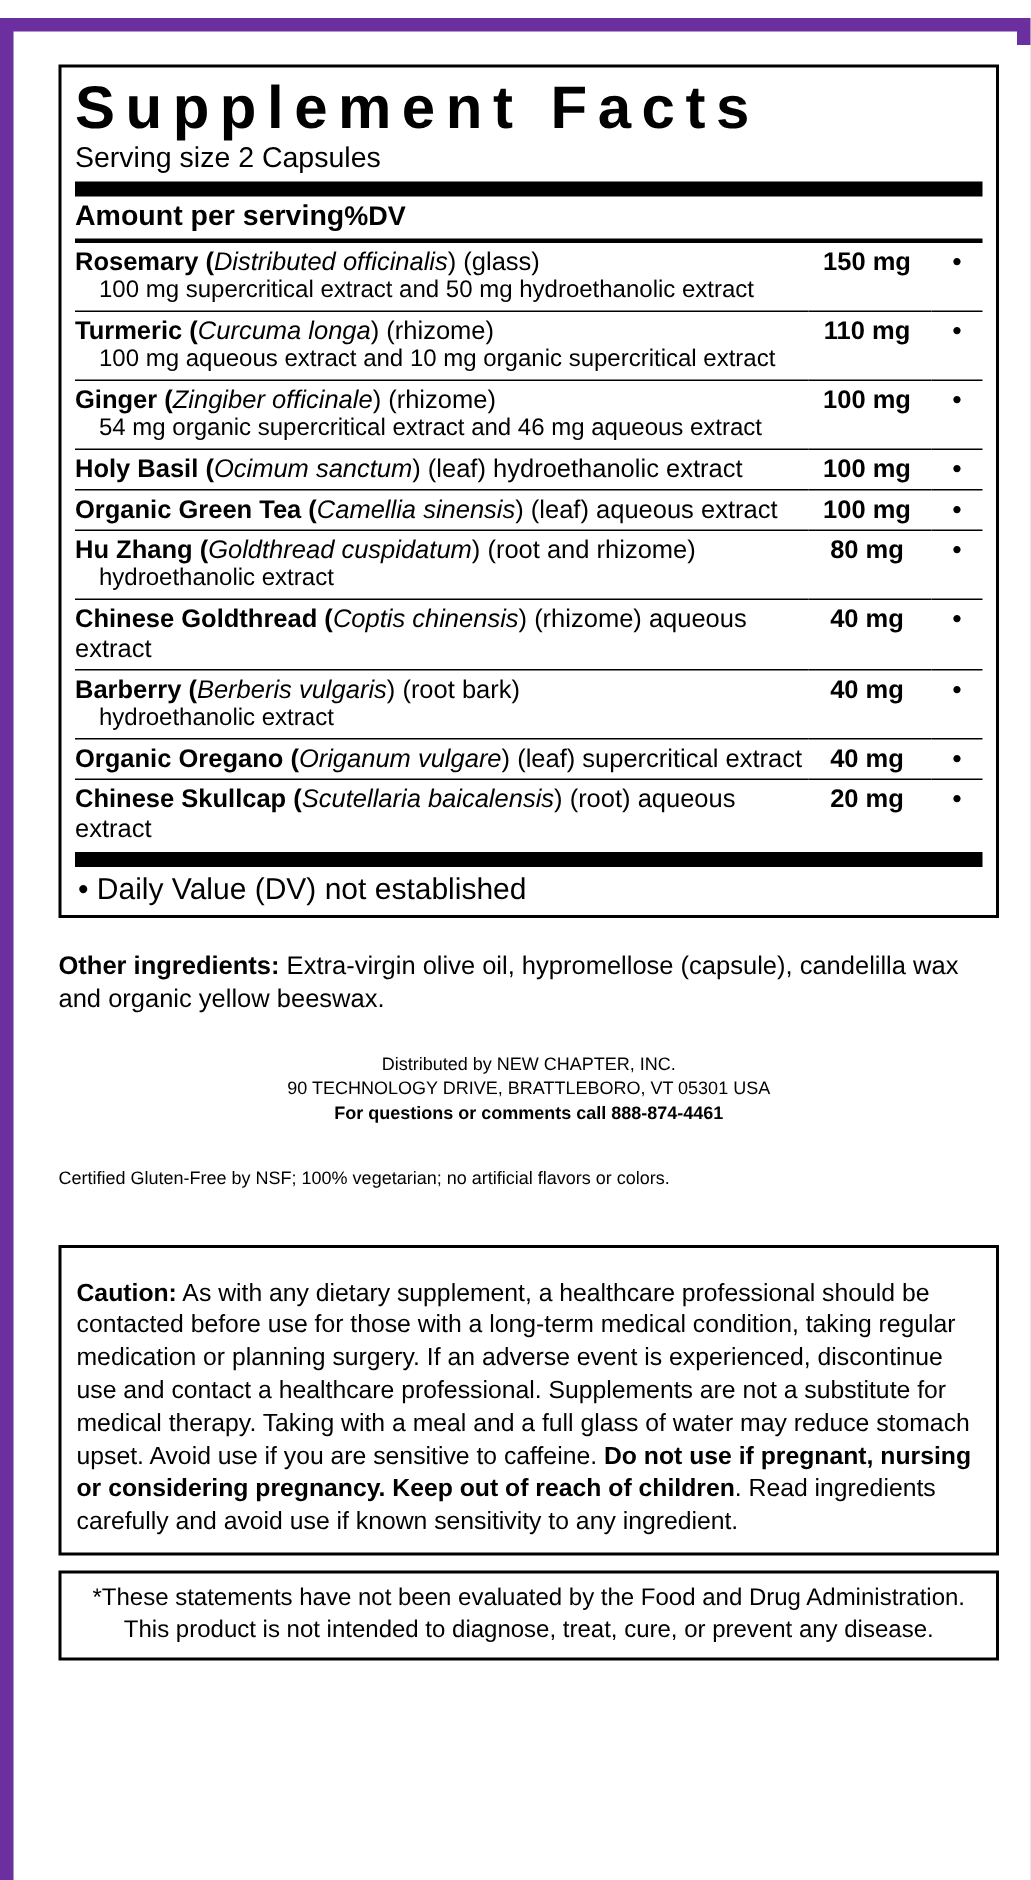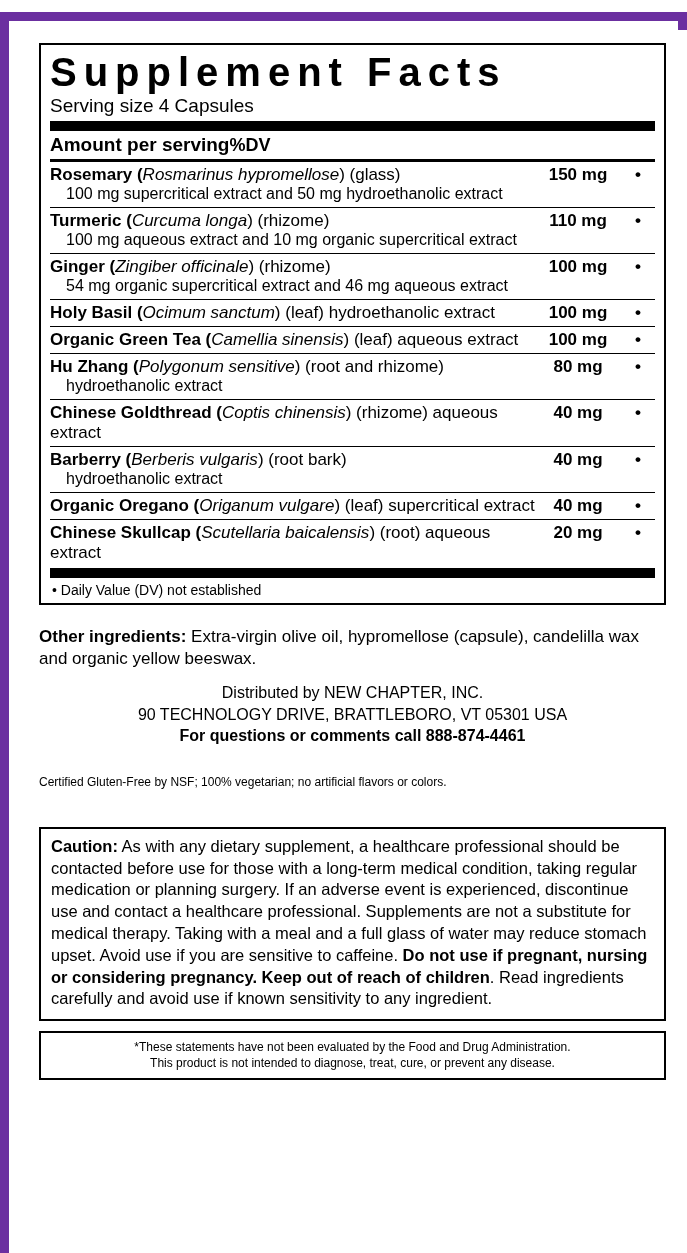--- a/index.html
+++ b/index.html
@@ -108,81 +108,81 @@
     width: 78px;
     padding-right: 4px !important;
     font-weight: bold;
   }
   .cell-dv {
     text-align: center;
     width: 34px;
     font-weight: bold;
   }
   .dv-note {
-    font-size: 14px;
+    font-size: 20px;
     padding: 4px 0 5px 2px;
   }
   
   .other-ing {
     font-size: 17px;
     line-height: 1.3;
     margin-top: 21px;
   }
   .other-ing b { font-weight: bold; }
   .distrib {
     text-align: center;
-    font-size: 16px;
+    font-size: 12px;
     line-height: 1.35;
-    margin-top: 12px;
+    margin-top: 24px;
   }
   .distrib .bold { font-weight: bold; }
   .certified {
     text-align: left;
     font-size: 12px;
     margin-top: 28px;
   }
   .caution-box {
     box-sizing: border-box;
     border: 2px solid #000;
     margin-top: 38px;
-    padding: 7px 10px 9px 10px;
+    padding: 20px 10px 9px 10px;
     font-size: 16.5px;
     line-height: 1.32;
   }
   .caution-box b { font-weight: bold; }
   .disclaimer-box {
     box-sizing: border-box;
     border: 2px solid #000;
     margin-top: 10px;
     padding: 6px 10px 7px 10px;
-    font-size: 12px;
+    font-size: 16px;
     line-height: 1.35;
     text-align: center;
   }
 </style>
 </head>
 <body>
 
 <div class="label-outer">
   <div class="label-inner">
 
     <div class="sf-panel">
       <div class="sf-title">Supplement Facts</div>
-      <div class="sf-serving">Serving size 4 Capsules</div>
+      <div class="sf-serving">Serving size 2 Capsules</div>
       <div class="rule-thick"></div>
       <div class="hdr-row">
         <span class="amt-per">Amount per serving</span>
         <span class="dv">%DV</span>
       </div>
       <div class="rule-med"></div>
 
       <table class="sf-table">
         <tbody id="sf-rows">
             <tr class="first">
-              <td class="cell-name"><span class="nm">Rosemary (</span><span class="it">Rosmarinus hypromellose</span><span>) (glass)</span><span class="sub">100 mg supercritical extract and 50 mg hydroethanolic extract</span></td>
+              <td class="cell-name"><span class="nm">Rosemary (</span><span class="it">Distributed officinalis</span><span>) (glass)</span><span class="sub">100 mg supercritical extract and 50 mg hydroethanolic extract</span></td>
               <td class="cell-amt">150 mg</td>
               <td class="cell-dv">•</td>
             </tr>
             <tr>
               <td class="cell-name"><span class="nm">Turmeric (</span><span class="it">Curcuma longa</span><span>) (rhizome)</span><span class="sub">100 mg aqueous extract and 10 mg organic supercritical extract</span></td>
               <td class="cell-amt">110 mg</td>
               <td class="cell-dv">•</td>
             </tr>
             <tr>
               <td class="cell-name"><span class="nm">Ginger (</span><span class="it">Zingiber officinale</span><span>) (rhizome)</span><span class="sub">54 mg organic supercritical extract and 46 mg aqueous extract</span></td>
@@ -193,21 +193,21 @@
               <td class="cell-name"><span class="nm">Holy Basil (</span><span class="it">Ocimum sanctum</span><span>) (leaf) hydroethanolic extract</span></td>
               <td class="cell-amt">100 mg</td>
               <td class="cell-dv">•</td>
             </tr>
             <tr>
               <td class="cell-name"><span class="nm">Organic Green Tea (</span><span class="it">Camellia sinensis</span><span>) (leaf) aqueous extract</span></td>
               <td class="cell-amt">100 mg</td>
               <td class="cell-dv">•</td>
             </tr>
             <tr>
-              <td class="cell-name"><span class="nm">Hu Zhang (</span><span class="it">Polygonum sensitive</span><span>) (root and rhizome)</span><span class="sub">hydroethanolic extract</span></td>
+              <td class="cell-name"><span class="nm">Hu Zhang (</span><span class="it">Goldthread cuspidatum</span><span>) (root and rhizome)</span><span class="sub">hydroethanolic extract</span></td>
               <td class="cell-amt">80 mg</td>
               <td class="cell-dv">•</td>
             </tr>
             <tr>
               <td class="cell-name"><span class="nm">Chinese Goldthread (</span><span class="it">Coptis chinensis</span><span>) (rhizome) aqueous extract</span></td>
               <td class="cell-amt">40 mg</td>
               <td class="cell-dv">•</td>
             </tr>
             <tr>
               <td class="cell-name"><span class="nm">Barberry (</span><span class="it">Berberis vulgaris</span><span>) (root bark)</span><span class="sub">hydroethanolic extract</span></td>

